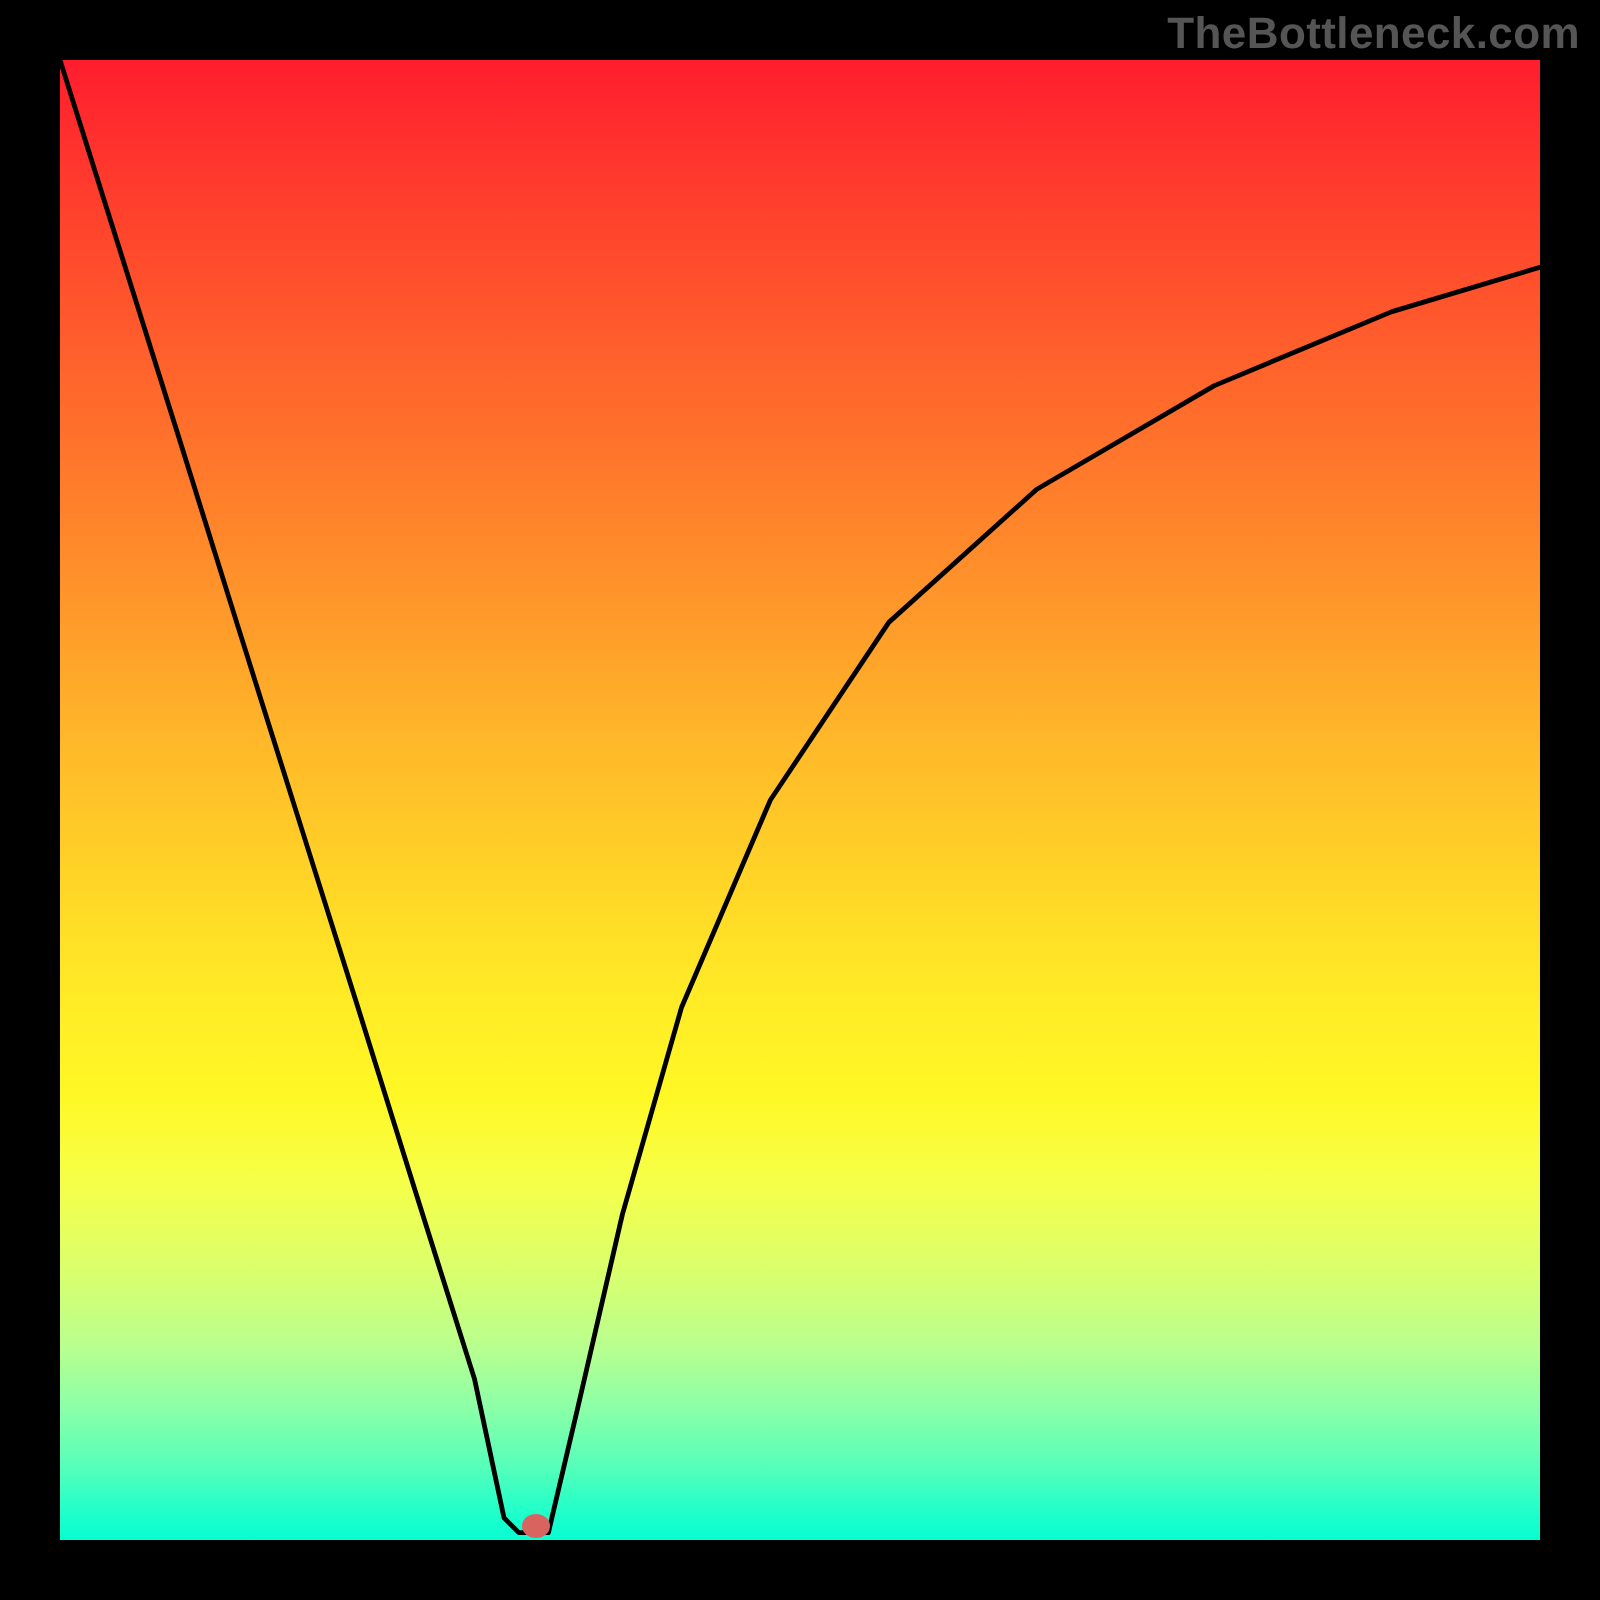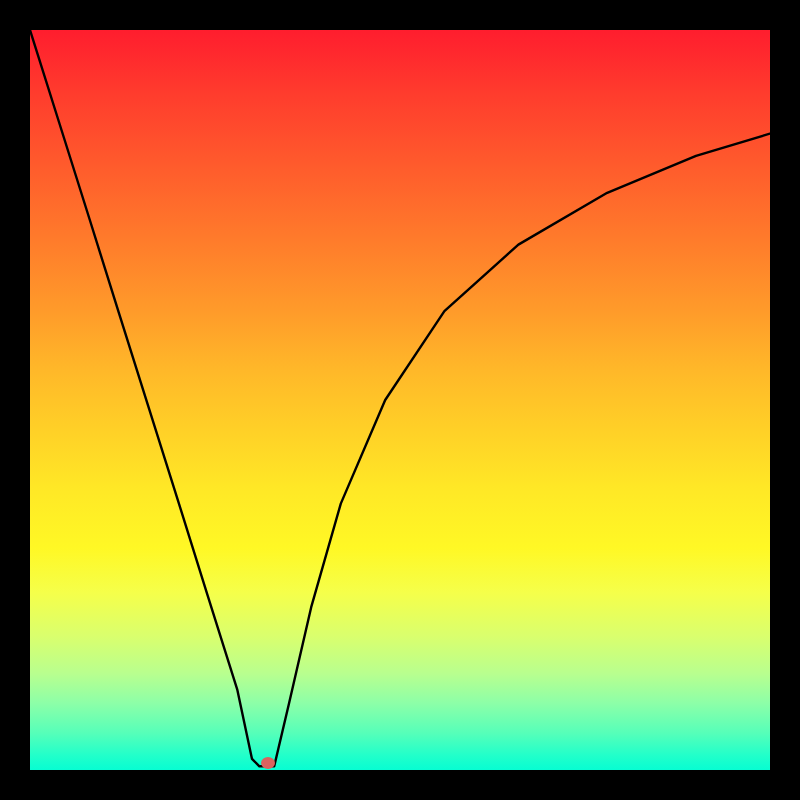--- a/index.html
+++ b/index.html
@@ -77,20 +77,21 @@
     background: #d9635f;
     border-radius: 50%;
     transform: translate(-50%, -50%);
     pointer-events: none;
   }
 </style>
 </head>
 <body>
 
 <div class="frame">
+  <div class="attribution">TheBottleneck.com</div>
 
   <div class="plot-area">
     <svg class="curve" viewBox="0 0 740 740" preserveAspectRatio="none">
       <polyline id="curve-poly" points="0.0,0.0 29.6,94.0 59.2,188.0 88.8,282.7 118.4,376.7 148.0,470.6 177.6,565.4 207.2,659.3 222.0,728.9 229.4,736.3 236.8,736.3 244.2,736.3 259.0,673.4 281.2,577.2 310.8,473.6 355.2,370.0 414.4,281.2 488.4,214.6 577.2,162.8 666.0,125.8 740.0,103.6"></polyline>
     </svg>
     <div class="marker" id="marker" style="left: 238.28px; top: 732.6px;"></div>
   </div>
 </div>
 
 </body></html>

